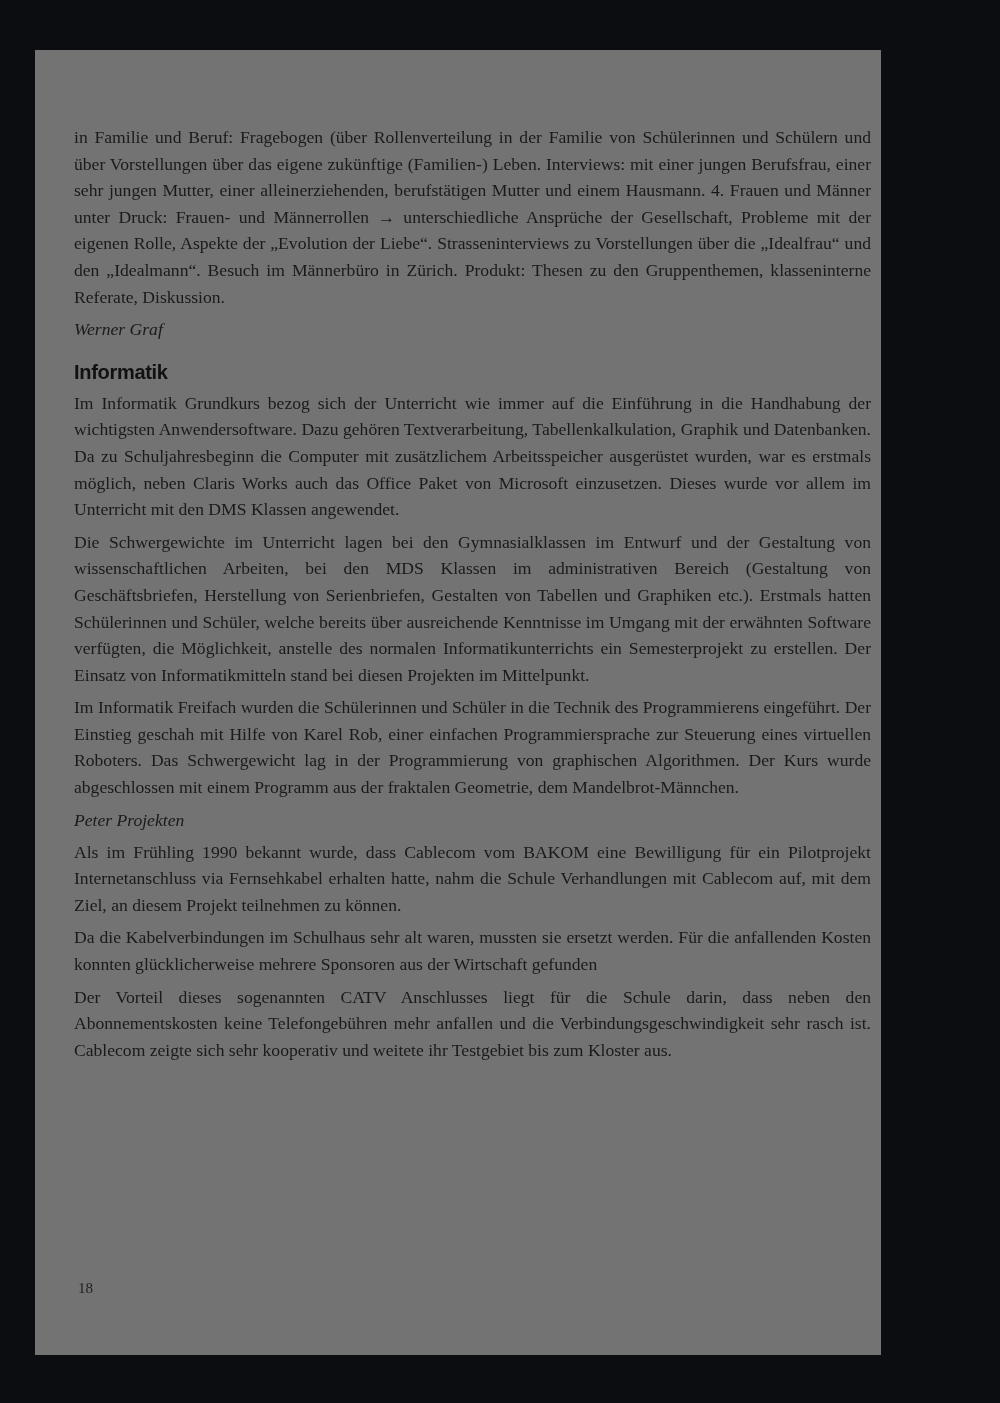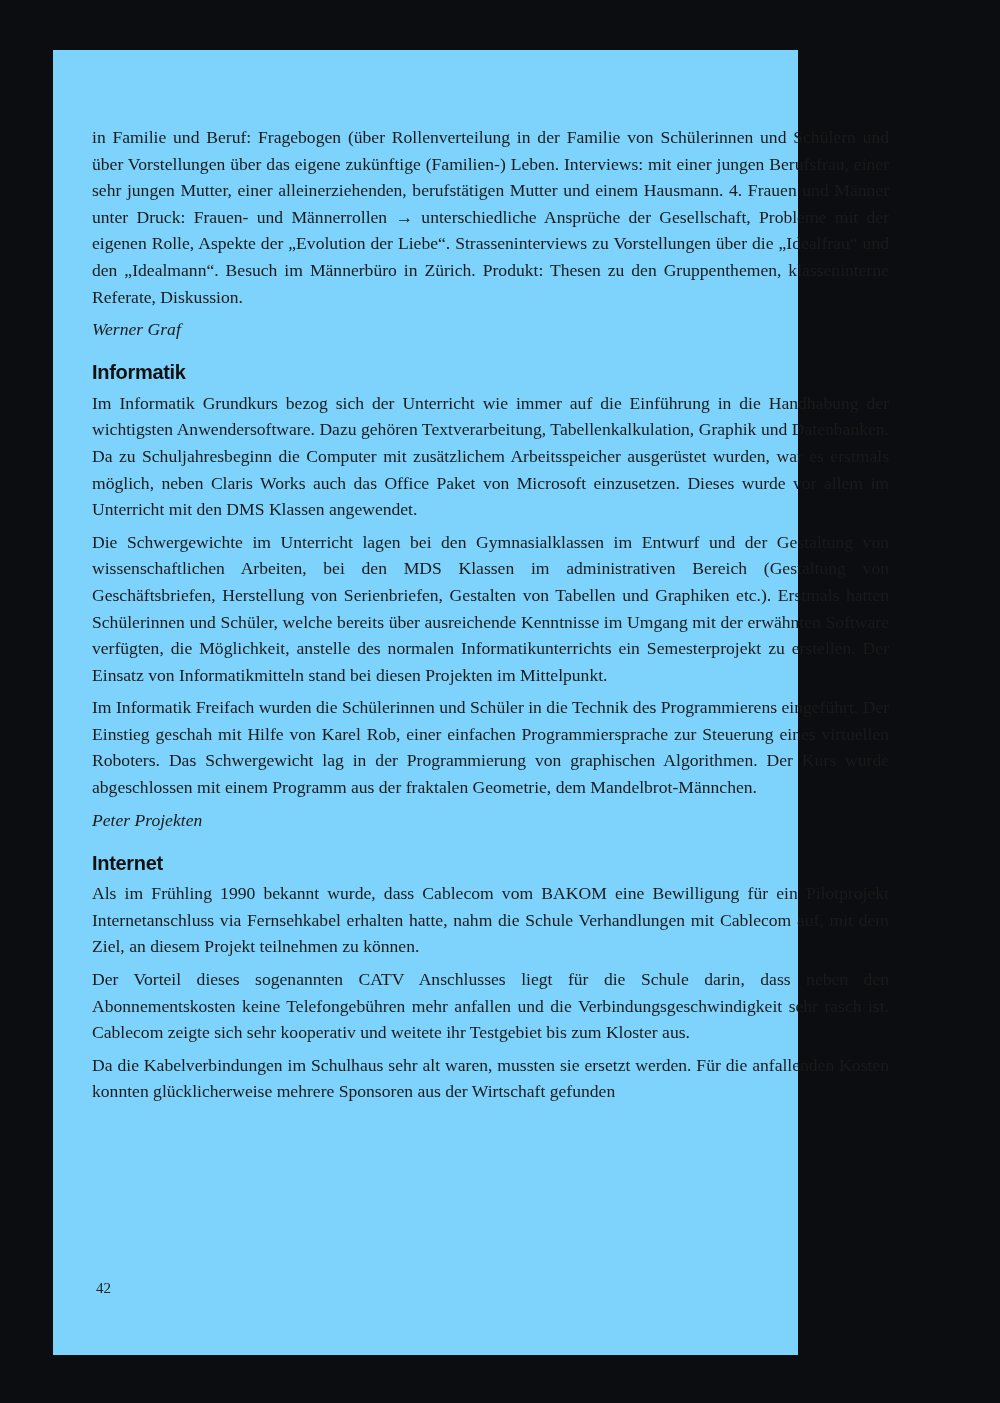--- a/index.html
+++ b/index.html
@@ -4,23 +4,23 @@
 <style>
   html, body { margin: 0; padding: 0; }
   body {
     width: 1000px; height: 1403px;
     background: #0b0d10;
     position: relative;
     overflow: hidden;
   }
   .page {
     position: absolute;
-    left: 53px; top: 50px;
-    width: 745px; height: 1305px;
-    background: #7dd3fc;
+    left: 35px; top: 50px;
+    width: 846px; height: 1305px;
+    background: #737373;
   }
   .content {
     position: absolute;
     left: 39px; top: 74px;
     width: 797px;
     font-family: "Liberation Serif", serif;
     font-size: 17.6px;
     line-height: 26.6px;
     color: #1a1a1a;
   }
@@ -60,20 +60,19 @@
 
     <p>in Familie und Beruf: Fragebogen (über Rollenverteilung in der Familie von Schülerinnen und Schülern und über Vorstellungen über das eigene zukünftige (Familien-) Leben. Interviews: mit einer jungen Berufsfrau, einer sehr jungen Mutter, einer alleinerziehenden, berufstätigen Mutter und einem Hausmann. 4. Frauen und Männer unter Druck: Frauen- und Männerrollen → unterschiedliche Ansprüche der Gesellschaft, Probleme mit der eigenen Rolle, Aspekte der „Evolution der Liebe“. Strasseninterviews zu Vorstellungen über die „Idealfrau“ und den „Idealmann“. Besuch im Männerbüro in Zürich. Produkt: Thesen zu den Gruppenthemen, klasseninterne Referate, Diskussion.</p>
     <p class="signature">Werner Graf</p>
 
     <h2 class="h-informatik">Informatik</h2>
     <p>Im Informatik Grundkurs bezog sich der Unterricht wie immer auf die Einführung in die Handhabung der wichtigsten Anwendersoftware. Dazu gehören Textverarbeitung, Tabellenkalkulation, Graphik und Datenbanken. Da zu Schuljahresbeginn die Computer mit zusätzlichem Arbeitsspeicher ausgerüstet wurden, war es erstmals möglich, neben Claris Works auch das Office Paket von Microsoft einzusetzen. Dieses wurde vor allem im Unterricht mit den DMS Klassen angewendet.</p>
     <p>Die Schwergewichte im Unterricht lagen bei den Gymnasialklassen im Entwurf und der Gestaltung von wissenschaftlichen Arbeiten, bei den MDS Klassen im administrativen Bereich (Gestaltung von Geschäftsbriefen, Herstellung von Serienbriefen, Gestalten von Tabellen und Graphiken etc.). Erstmals hatten Schülerinnen und Schüler, welche bereits über ausreichende Kenntnisse im Umgang mit der erwähnten Software verfügten, die Möglichkeit, anstelle des normalen Informatikunterrichts ein Semesterprojekt zu erstellen. Der Einsatz von Informatikmitteln stand bei diesen Projekten im Mittelpunkt.</p>
     <p>Im Informatik Freifach wurden die Schülerinnen und Schüler in die Technik des Programmierens eingeführt. Der Einstieg geschah mit Hilfe von Karel Rob, einer einfachen Programmiersprache zur Steuerung eines virtuellen Roboters. Das Schwergewicht lag in der Programmierung von graphischen Algorithmen. Der Kurs wurde abgeschlossen mit einem Programm aus der fraktalen Geometrie, dem Mandelbrot-Männchen.</p>
     <p class="signature">Peter Projekten</p>
 
-    <h2 class="h-internet">Internet</h2>
     <p>Als im Frühling 1990 bekannt wurde, dass Cablecom vom BAKOM eine Bewilligung für ein Pilotprojekt  Internetanschluss via Fernsehkabel erhalten hatte, nahm die Schule Verhandlungen mit Cablecom auf, mit dem Ziel, an diesem Projekt teilnehmen zu können.</p>
+    <p>Da die Kabelverbindungen im Schulhaus sehr alt waren, mussten sie ersetzt werden. Für die anfallenden Kosten konnten glücklicherweise mehrere Sponsoren aus der Wirtschaft gefunden</p>
     <p>Der Vorteil dieses sogenannten CATV Anschlusses liegt für die Schule darin, dass neben den Abonnementskosten keine Telefongebühren mehr anfallen und die Verbindungsgeschwindigkeit sehr rasch ist. Cablecom zeigte sich sehr kooperativ und weitete ihr Testgebiet bis zum Kloster aus.</p>
-    <p>Da die Kabelverbindungen im Schulhaus sehr alt waren, mussten sie ersetzt werden. Für die anfallenden Kosten konnten glücklicherweise mehrere Sponsoren aus der Wirtschaft gefunden</p>
   </div>
 
-  <div class="page-number">42</div>
+  <div class="page-number">18</div>
 </div>
 
 </body></html>

